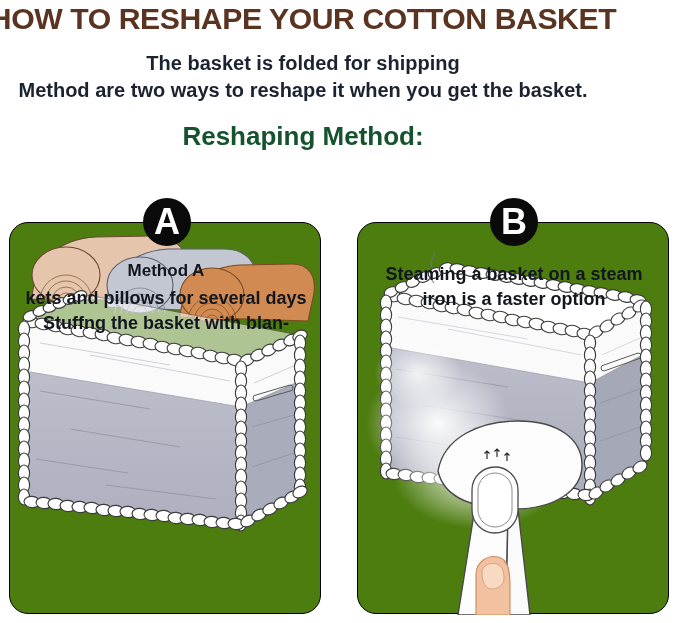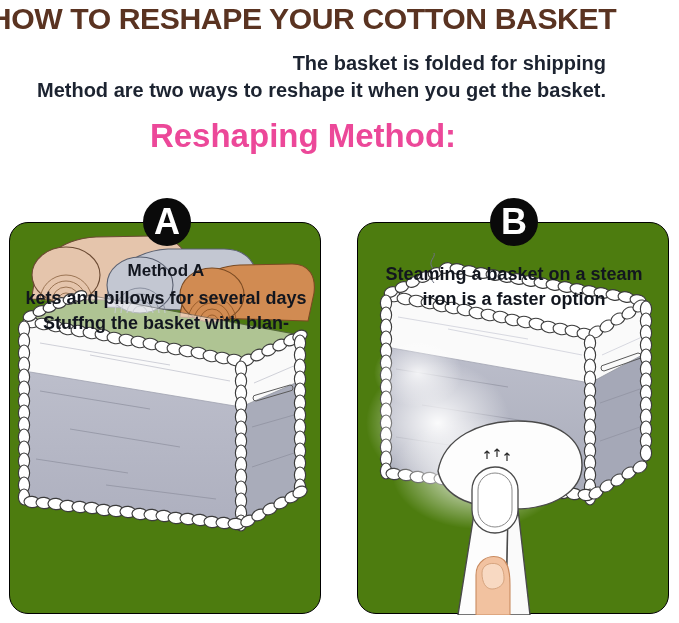--- a/index.html
+++ b/index.html
@@ -39,27 +39,26 @@
   #subtitle-block {
     margin-top: 14px;
     text-align: center;
     color: #1c2330;
   }
   .subtitle-line {
     font-size: 20px;
     font-weight: bold;
     line-height: 27px;
     white-space: nowrap;
-    text-align: right;
   }
   #section-heading {
     margin-top: 17px;
     text-align: center;
-    color: #ec4899;
-    font-size: 33px;
+    color: #14532d;
+    font-size: 26px;
     font-weight: bold;
     line-height: 30px;
   }
 
   
   .panel {
     position: absolute;
     top: 222px;
     width: 312px;
     height: 392px;

